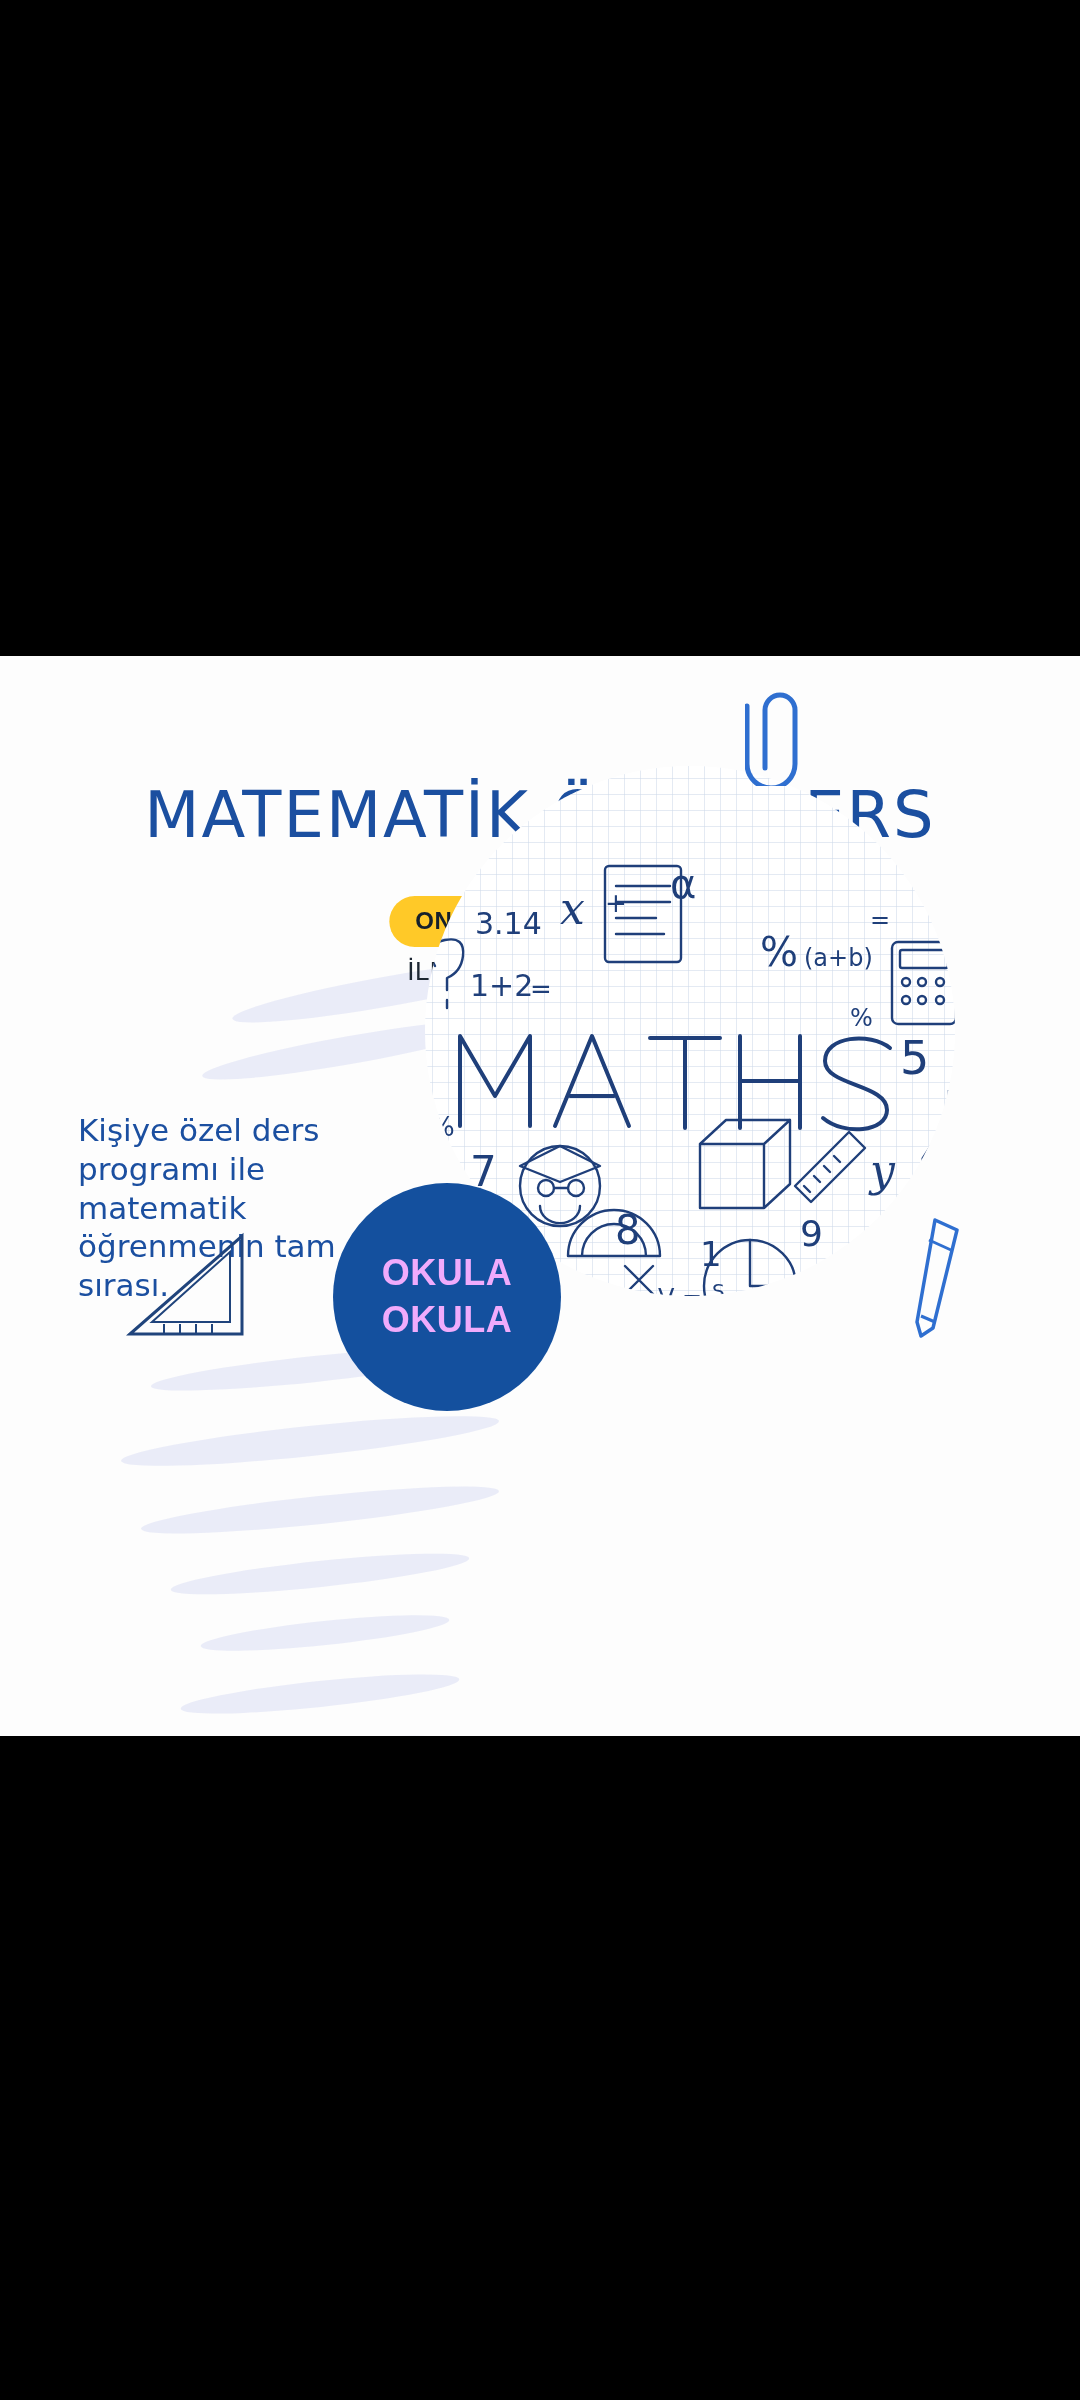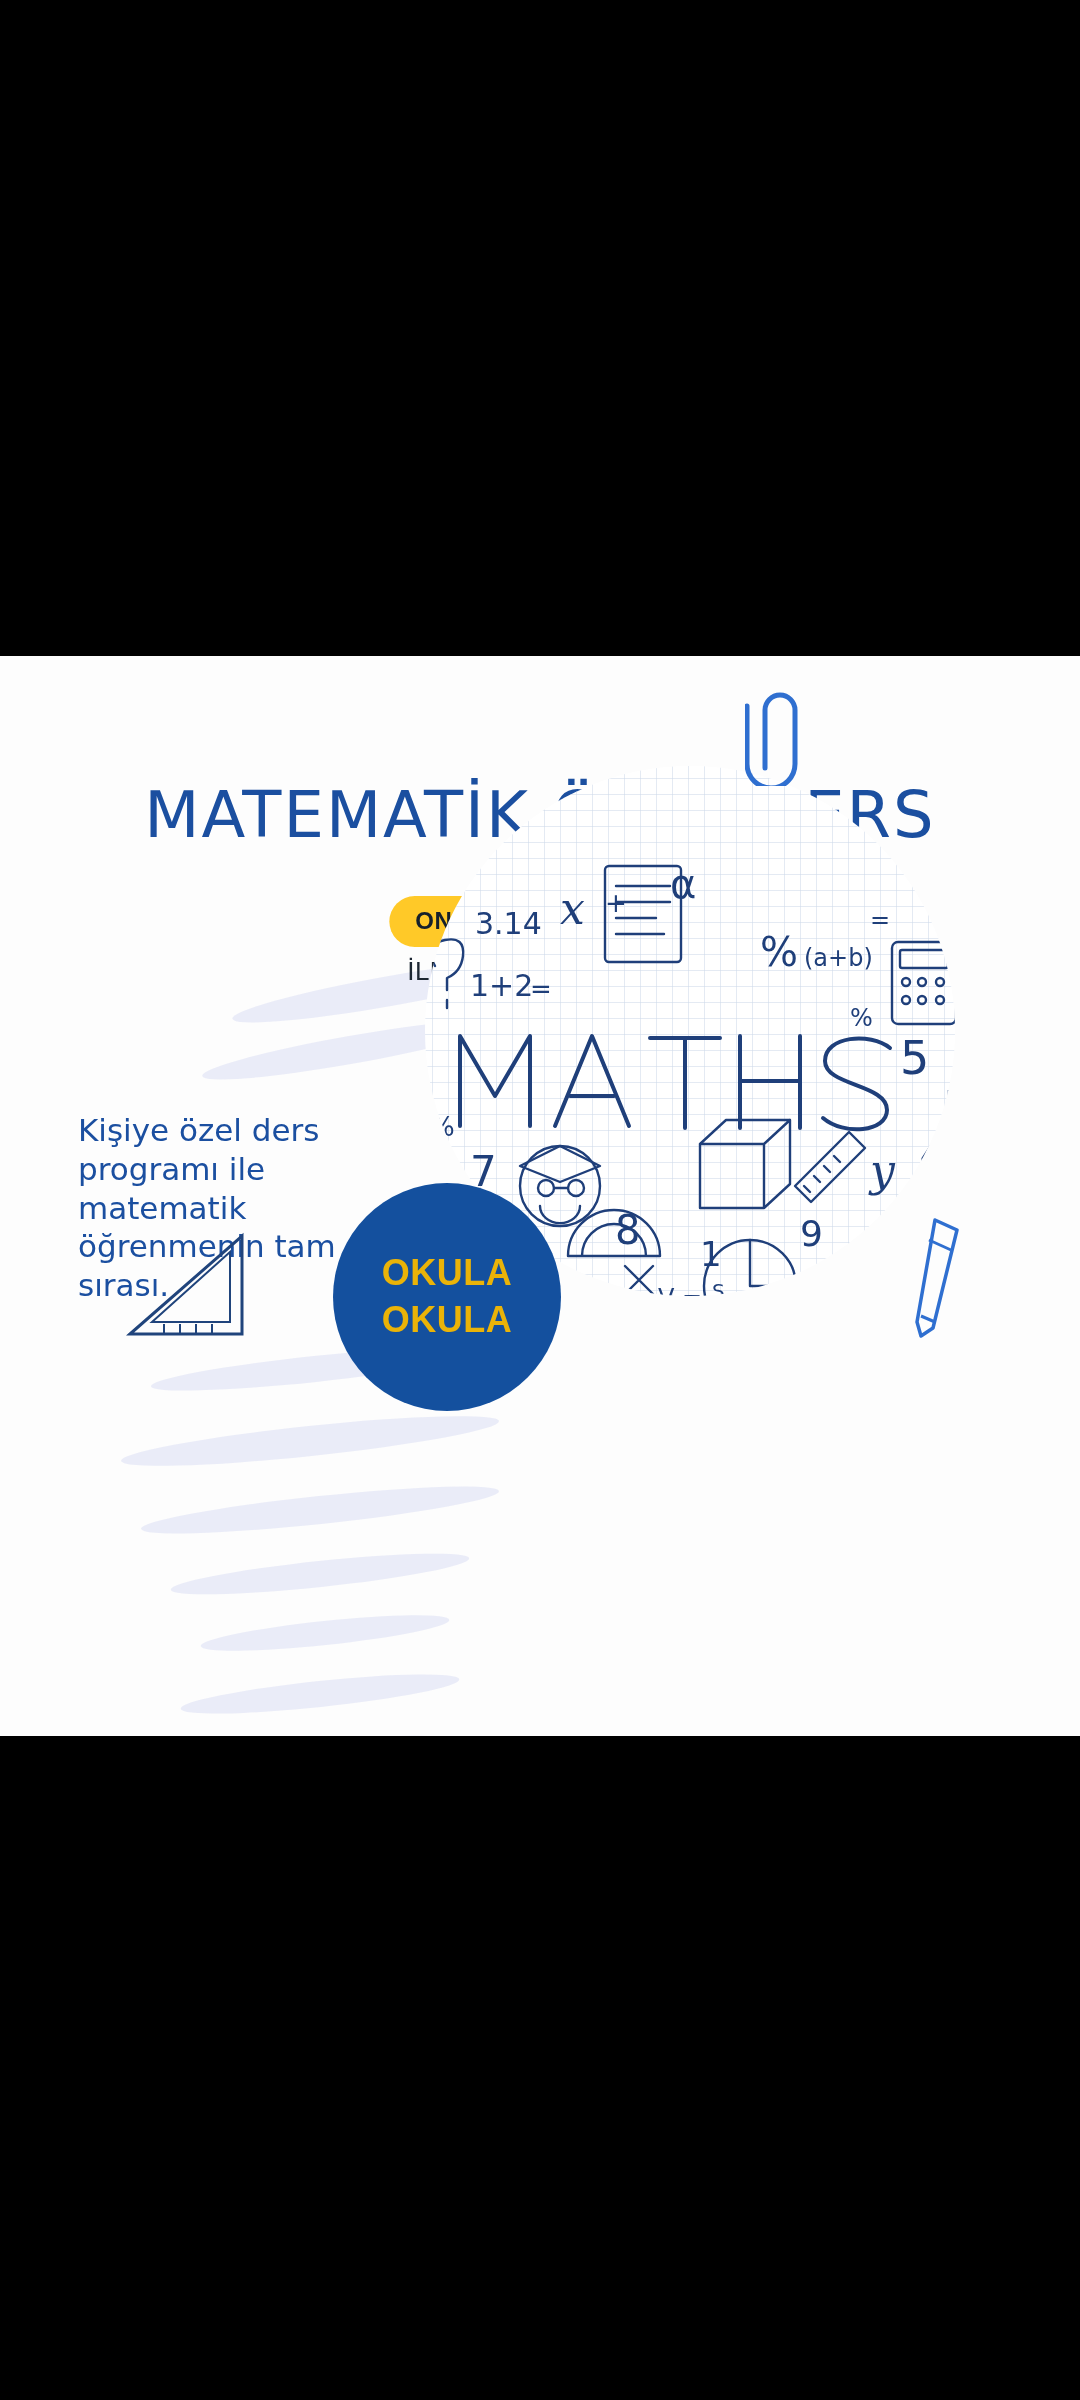--- a/index.html
+++ b/index.html
@@ -106,21 +106,21 @@
 
   
   .badge {
     position: absolute;
     left: 333px;
     top: 527px;
     width: 228px;
     height: 228px;
     border-radius: 50%;
     background: #14509e;
-    color: #eab308;
+    color: #f0abfc;
     display: flex;
     flex-direction: column;
     align-items: center;
     justify-content: center;
     font-size: 36px;
     font-weight: bold;
     line-height: 1.3;
     letter-spacing: .5px;
     z-index: 6;
   }

